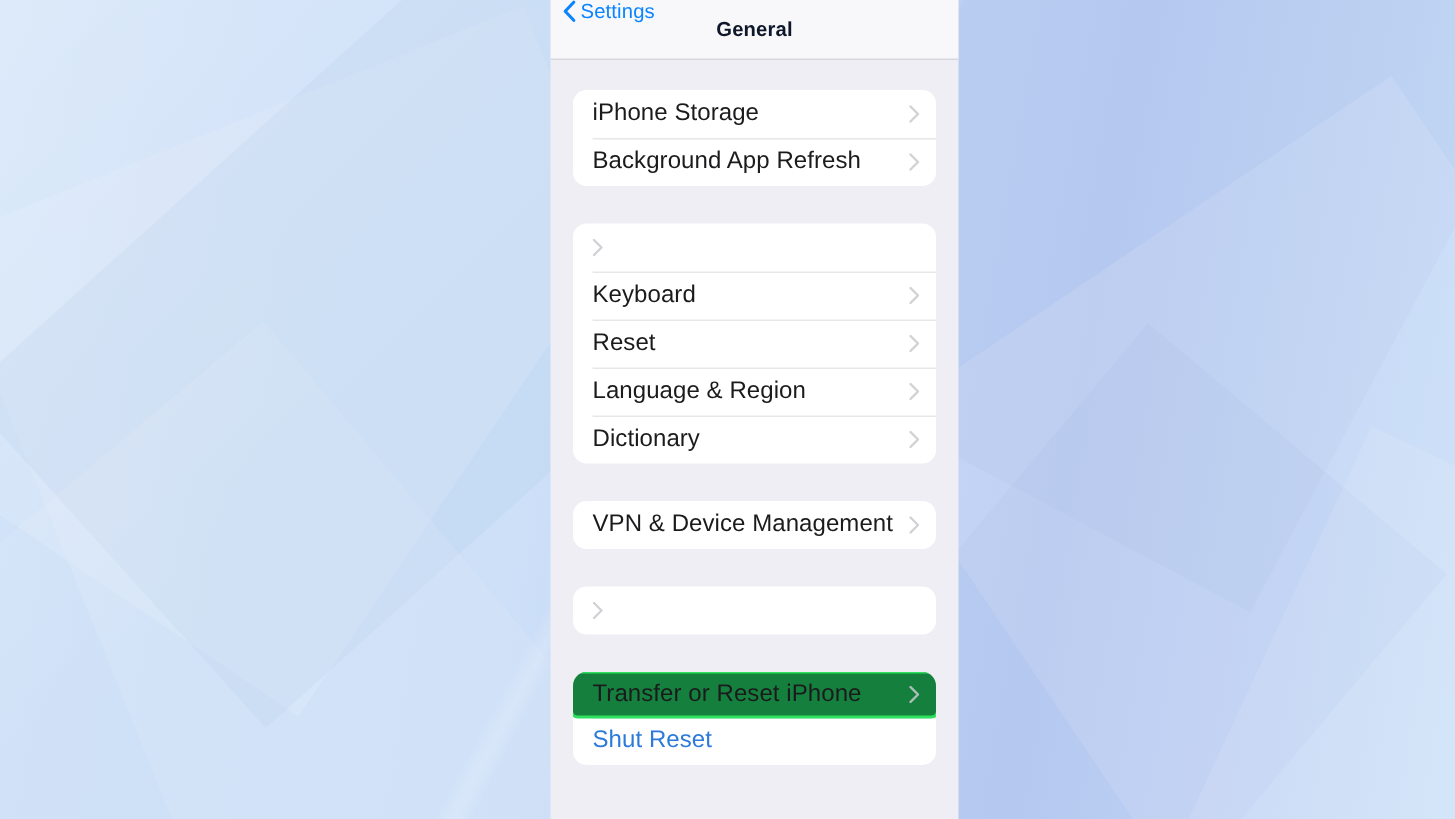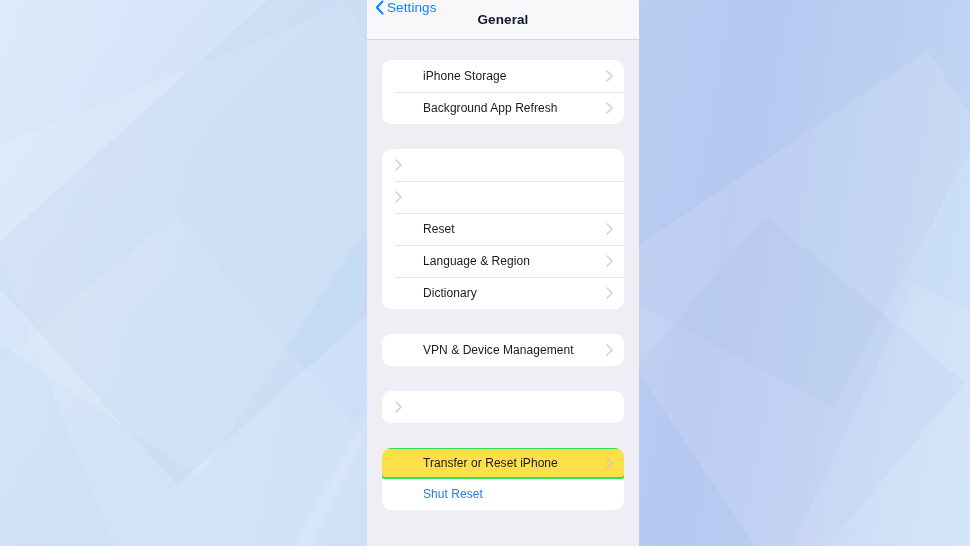--- a/index.html
+++ b/index.html
@@ -123,46 +123,45 @@
     content: "";
     position: absolute;
     left: 13px;
     right: 0;
     top: 0;
     height: 1px;
     background: #e7e7ea;
   }
   .row-label {
     flex: 1;
-    font-size: 12px;
+    font-size: 16px;
     color: #1b1b1d;
     letter-spacing: 0.05px;
     white-space: nowrap;
-    margin-left: 28px;
   }
   .row-label.link {
     color: #2c7ad9;
   }
   .chev {
     width: 7px;
     height: 12px;
     flex: 0 0 auto;
     opacity: 0.85;
   }
 
   
   .row.highlight {
     border: 2px solid #2fe05e;
     border-radius: 5px;
     height: 32px;
     margin: -1px -2px;
     padding: 0 11px 0 13px;
     box-sizing: content-box;
     z-index: 3;
-    background: #fde047;
+    background: #15803d;
   }
   .row.highlight::before { display: none; }
   .group.last .row.highlight { height: 28px; }
 </style>
 </head>
 <body>
 
 <div id="wallpaper">
   <div class="facet" id="f1"></div>
   <div class="facet" id="f2"></div>
@@ -201,20 +200,21 @@
           </svg>
         </div>
       </div>
       <div class="group">
         <div class="row">
           <svg class="chev" viewBox="0 0 7 12">
             <polyline points="1,1 6,6 1,11" fill="none" stroke="#c9c9cf" stroke-width="1.6" stroke-linecap="round" stroke-linejoin="round"></polyline>
           </svg>
         </div>
         <div class="row">
+          <span class="row-label">Keyboard</span>
           <svg class="chev" viewBox="0 0 7 12">
             <polyline points="1,1 6,6 1,11" fill="none" stroke="#c9c9cf" stroke-width="1.6" stroke-linecap="round" stroke-linejoin="round"></polyline>
           </svg>
         </div>
         <div class="row">
           <span class="row-label">Reset</span>
           <svg class="chev" viewBox="0 0 7 12">
             <polyline points="1,1 6,6 1,11" fill="none" stroke="#c9c9cf" stroke-width="1.6" stroke-linecap="round" stroke-linejoin="round"></polyline>
           </svg>
         </div>

